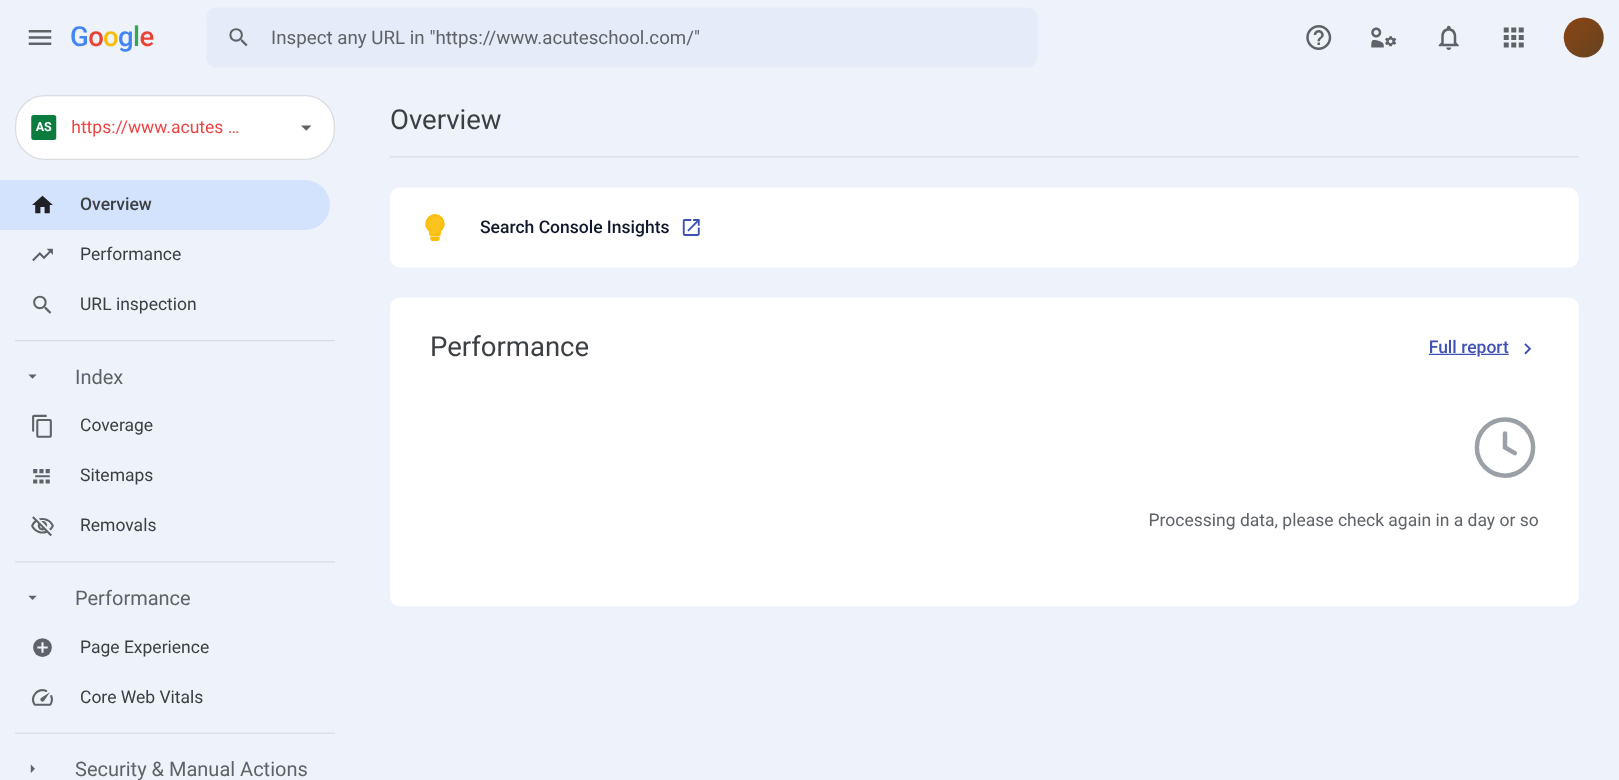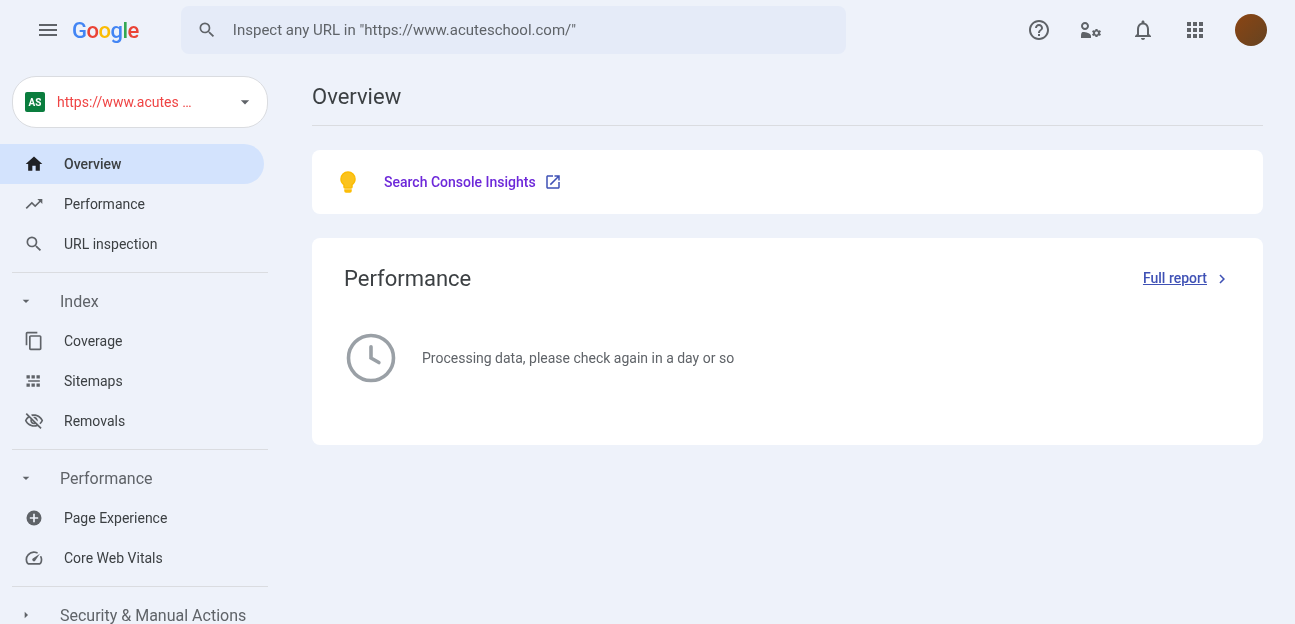--- a/index.html
+++ b/index.html
@@ -1,18 +1,18 @@
 <!DOCTYPE html>
 <html><head>
   <meta charset="utf-8">
   <style>
     * { margin: 0; padding: 0; box-sizing: border-box; font-family: 'Google Sans', Roboto, Arial, sans-serif; }
     body { background: #eef2fa; width: 1295px; height: 624px; overflow: hidden; color: #3c4043; }
     
-    .header { display: flex; align-items: center; height: 60px; padding: 0 28px; }
+    .header { display: flex; align-items: center; height: 60px; padding: 0 12px; }
     .menu-btn { width: 48px; height: 48px; display: flex; align-items: center; justify-content: center; border-radius: 50%; cursor: pointer; }
     .logo-wrap { display: flex; align-items: center; margin-left: 4px; }
     .logo-google { font-size: 22px; font-weight: 500; letter-spacing: -0.5px; }
     .g-blue { color: #4285f4; } .g-red { color: #ea4335; } .g-yellow { color: #fbbc04; } .g-green { color: #34a853; }
     .logo-suffix { color: #5f6368; font-size: 22px; margin-left: 4px; }
     
     .search-bar { flex: 1; max-width: 665px; margin-left: 42px; background: #e5ebf8; border-radius: 8px; height: 48px; display: flex; align-items: center; padding: 0 16px; }
     .search-bar input { flex: 1; border: none; background: transparent; font-size: 15px; color: #3c4043; outline: none; margin-left: 16px; }
     .search-bar input::placeholder { color: #5f6368; }
     
@@ -38,27 +38,27 @@
     
     .divider { height: 1px; background: #dadce0; margin: 8px 12px; }
     
     .main { flex: 1; padding: 24px 32px; overflow-y: auto; }
     .page-title { font-size: 22px; color: #3c4043; font-weight: 400; padding-bottom: 16px; border-bottom: 1px solid #dadce0; }
     
     .card { background: #fff; border-radius: 8px; margin-top: 24px; }
     .insight-card { padding: 20px 24px; display: flex; align-items: center; }
     .bulb { color: #fbbc04; margin-right: 24px; }
     .insight-text { flex: 1; font-size: 14px; color: #3c4043; }
-    .insight-link { color: #6d28d9; font-size: 14px; font-weight: 500; display: flex; align-items: center; gap: 8px; cursor: pointer; }
+    .insight-link { color: #0f172a; font-size: 14px; font-weight: 500; display: flex; align-items: center; gap: 8px; cursor: pointer; }
     
     .perf-card { padding: 28px 32px 60px; }
     .perf-header { display: flex; align-items: center; justify-content: space-between; margin-bottom: 40px; }
     .perf-title { font-size: 22px; color: #3c4043; font-weight: 400; }
     .full-report { color: #3f51b5; font-size: 14px; font-weight: 500; display: flex; gap: 6px; cursor: pointer; text-decoration: underline; }
-    .perf-empty { display: flex; flex-direction: row; align-items: center; gap: 24px; }
+    .perf-empty { display: flex; flex-direction: column; align-items: flex-end; gap: 24px; }
     .clock-icon { color: #9aa0a6; }
     .empty-text { color: #5f6368; font-size: 14px; }
     
     svg { display: block; }
   </style>
 </head>
 <body>
 
 <div class="header">
   <div class="menu-btn icon-btn">

